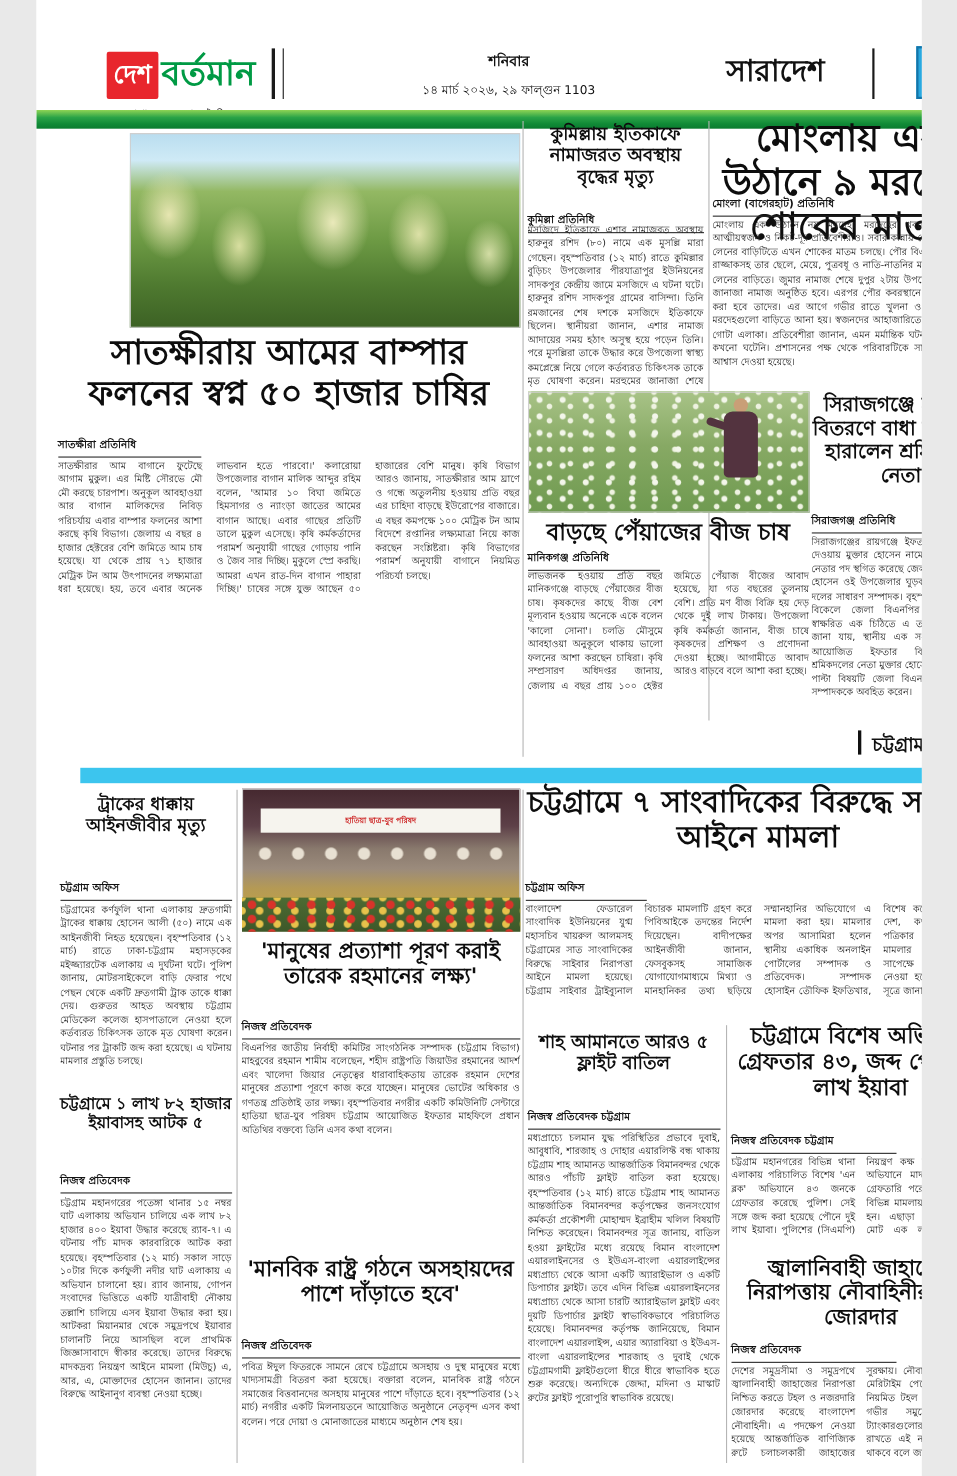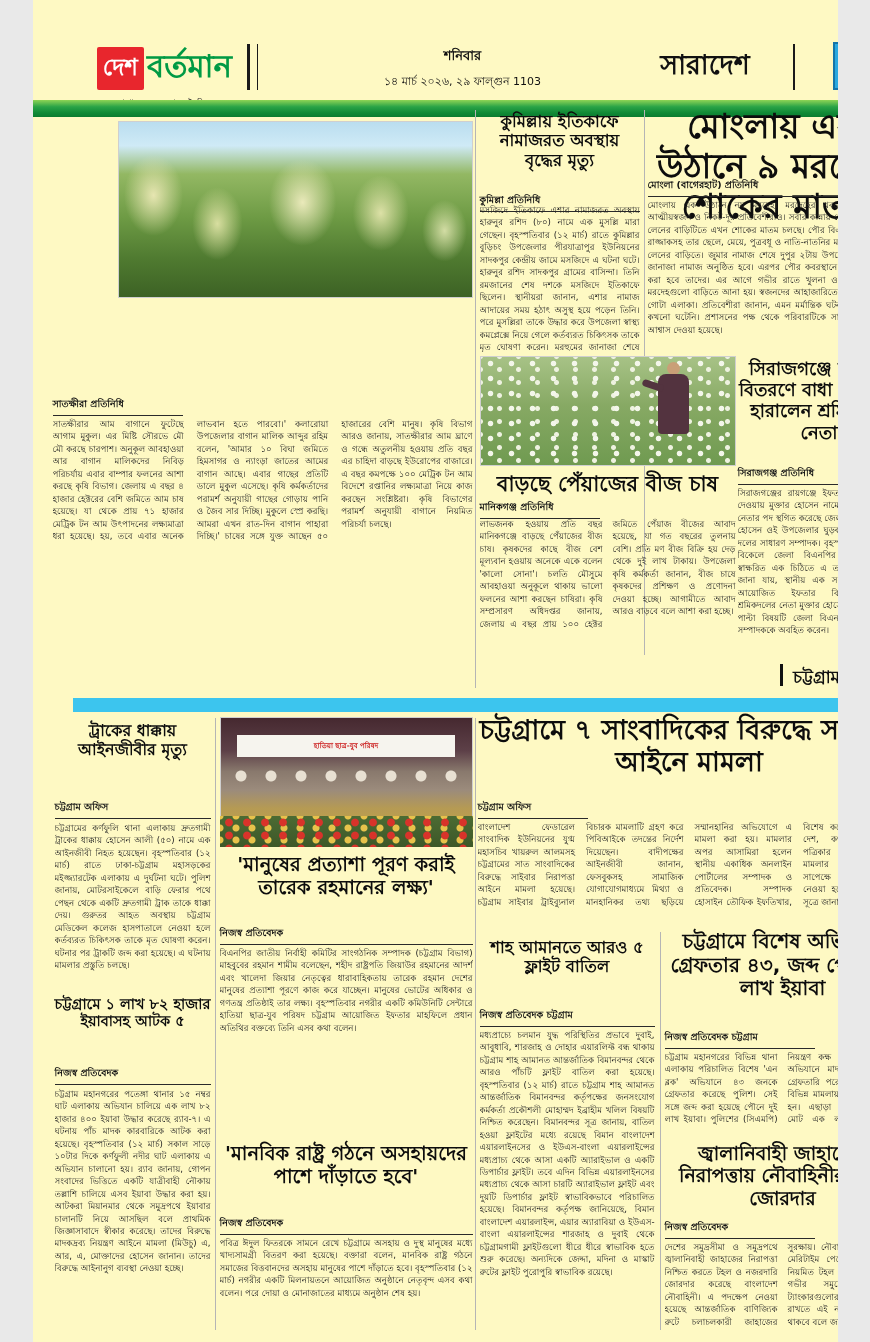--- a/index.html
+++ b/index.html
@@ -1,16 +1,16 @@
 <!DOCTYPE html>
 <html><head>
 <meta charset="utf-8">
 <style>
   html,body{margin:0;padding:0;background:#e9e9e9;}
-  .page{position:relative;width:805px;height:1342px;margin:0 auto;background:#fef9c3;
+  .page{position:relative;width:805px;height:1342px;margin:0 auto;background:#ffffff;
         font-family:"DejaVu Sans",sans-serif;color:#111;overflow:hidden;}
   .abs{position:absolute;}
   .hl{font-weight:700;color:#0d0d0d;text-align:center;line-height:1.18;}
   .by{font-weight:700;font-size:9.5px;color:#111;border-bottom:1.3px solid #2a2a2a;
       padding-bottom:3px;}
   .bd{font-size:8.6px;line-height:1.45;text-align:justify;color:#222;overflow:hidden;}
   .cols2{column-count:2;column-gap:10px;}
   .cols3{column-count:3;column-gap:13px;}
   .cols4{column-count:4;column-gap:11px;}
   .vrule{width:1px;background:#b5b5b5;}
@@ -76,20 +76,21 @@
     <div style="font-size:11px;margin-top:6px;">১৪ মার্চ ২০২৬, ২৯ ফাল্গুন 1103</div>
   </div>
 
   <div class="abs" style="left:605px;top:44px;width:135px;font-weight:700;font-size:27px;text-align:center;">সারাদেশ</div>
   <div class="abs sbar" style="left:760px;top:44px;"></div>
   <div class="abs pagebox" style="left:800px;top:42px;">৩</div>
 
   <div class="abs greenbar" style="left:0;top:100px;width:870px;height:17px;"></div>
 
   <div class="abs photo photo-mango" style="left:85px;top:121px;width:355px;height:177px;"></div>
+  <div class="abs hl" style="left:20px;top:303px;width:420px;font-size:31px;">সাতক্ষীরায় আমের বাম্পার ফলনের স্বপ্ন ৫০ হাজার চাষির</div>
   <div class="abs by" style="left:20px;top:397px;width:130px;">সাতক্ষীরা প্রতিনিধি</div>
   <div class="abs bd cols3" style="left:20px;top:418px;width:420px;height:270px;">সাতক্ষীরার আম বাগানে ফুটেছে আগাম মুকুল। এর মিষ্টি সৌরভে মৌ মৌ করছে চারপাশ। অনুকূল আবহাওয়া আর বাগান মালিকদের নিবিড় পরিচর্যায় এবার বাম্পার ফলনের আশা করছে কৃষি বিভাগ। জেলায় এ বছর ৪ হাজার হেক্টরের বেশি জমিতে আম চাষ হয়েছে। যা থেকে প্রায় ৭১ হাজার মেট্রিক টন আম উৎপাদনের লক্ষ্যমাত্রা ধরা হয়েছে। হয়, তবে এবার অনেক লাভবান হতে পারবো।' কলারোয়া উপজেলার বাগান মালিক আব্দুর রহিম বলেন, 'আমার ১০ বিঘা জমিতে হিমসাগর ও ন্যাংড়া জাতের আমের বাগান আছে। এবার গাছের প্রতিটি ডালে মুকুল এসেছে। কৃষি কর্মকর্তাদের পরামর্শ অনুযায়ী গাছের গোড়ায় পানি ও জৈব সার দিচ্ছি। মুকুলে স্প্রে করছি। আমরা এখন রাত-দিন বাগান পাহারা দিচ্ছি।' চাষের সঙ্গে যুক্ত আছেন ৫০ হাজারের বেশি মানুষ। কৃষি বিভাগ আরও জানায়, সাতক্ষীরার আম ঘ্রাণে ও গন্ধে অতুলনীয় হওয়ায় প্রতি বছর এর চাহিদা বাড়ছে ইউরোপের বাজারে। এ বছর কমপক্ষে ১০০ মেট্রিক টন আম বিদেশে রপ্তানির লক্ষ্যমাত্রা নিয়ে কাজ করছেন সংশ্লিষ্টরা। কৃষি বিভাগের পরামর্শ অনুযায়ী বাগানে নিয়মিত পরিচর্যা চলছে।</div>
 
   <div class="abs vrule" style="left:442px;top:110px;height:578px;"></div>
   <div class="abs vrule" style="left:611px;top:110px;height:545px;"></div>
 
   <div class="abs hl" style="left:447px;top:112px;width:160px;font-size:16.5px;">কুমিল্লায় ইতিকাফে নামাজরত অবস্থায় বৃদ্ধের মৃত্যু</div>
   <div class="abs by" style="left:447px;top:193px;width:160px;">কুমিল্লা প্রতিনিধি</div>
   <div class="abs bd" style="left:447px;top:204px;width:160px;height:148px;">মসজিদে ইতিকাফে এশার নামাজরত অবস্থায় হারুনুর রশিদ (৮০) নামে এক মুসল্লি মারা গেছেন। বৃহস্পতিবার (১২ মার্চ) রাতে কুমিল্লার বুড়িচং উপজেলার পীরযাত্রাপুর ইউনিয়নের সাদকপুর কেন্দ্রীয় জামে মসজিদে এ ঘটনা ঘটে। হারুনুর রশিদ সাদকপুর গ্রামের বাসিন্দা। তিনি রমজানের শেষ দশকে মসজিদে ইতিকাফে ছিলেন। স্থানীয়রা জানান, এশার নামাজ আদায়ের সময় হঠাৎ অসুস্থ হয়ে পড়েন তিনি। পরে মুসল্লিরা তাকে উদ্ধার করে উপজেলা স্বাস্থ্য কমপ্লেক্সে নিয়ে গেলে কর্তব্যরত চিকিৎসক তাকে মৃত ঘোষণা করেন। মরহুমের জানাজা শেষে পারিবারিক কবরস্থানে দাফন করা হয়।</div>
 

